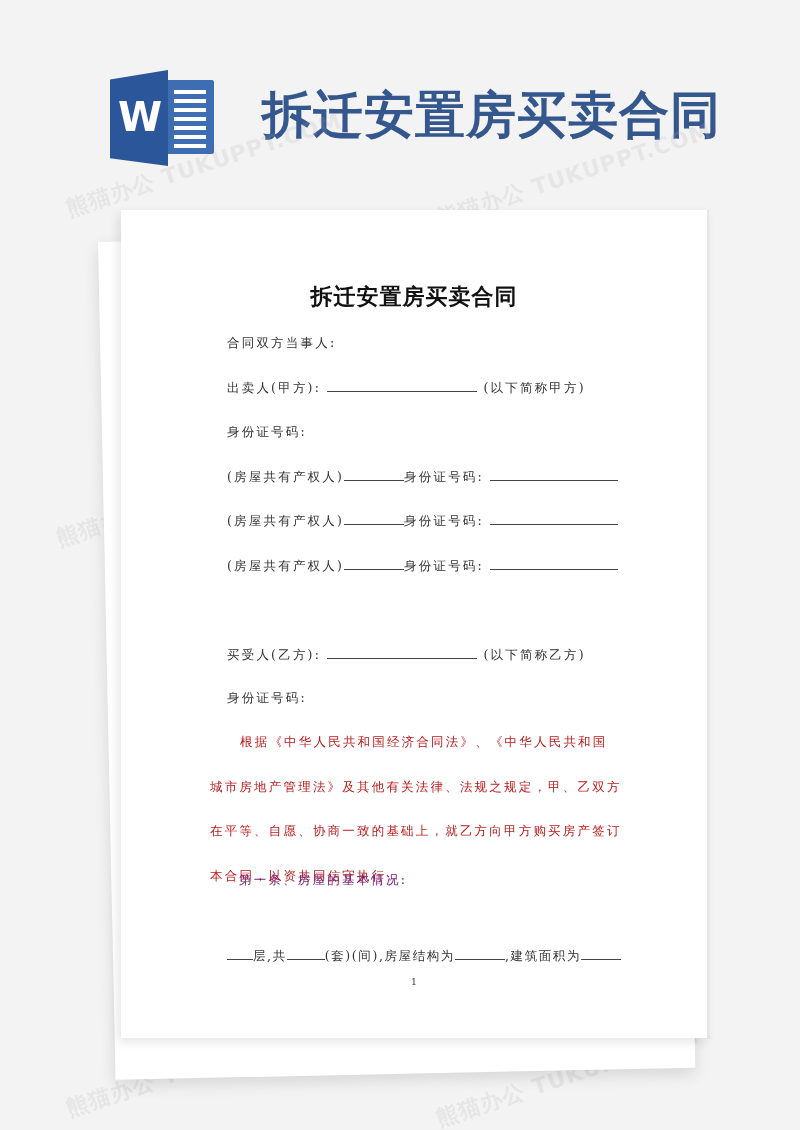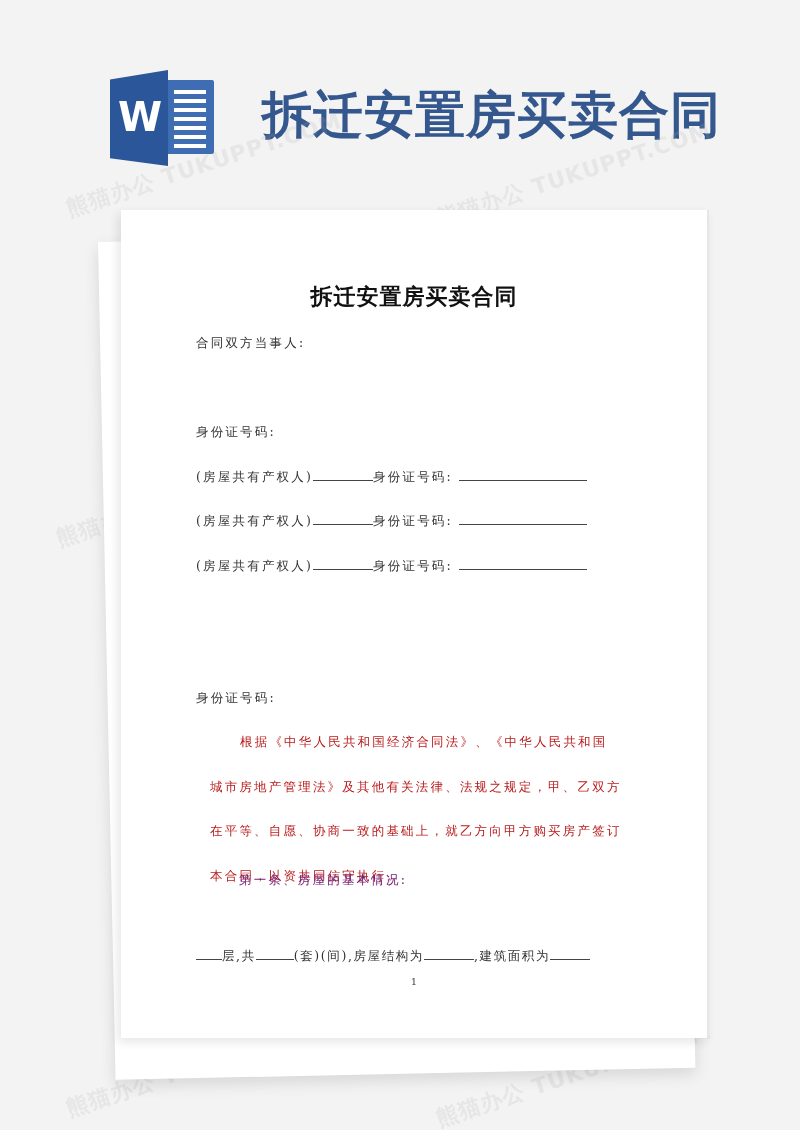--- a/index.html
+++ b/index.html
@@ -42,21 +42,21 @@
       background: #ffffff;
       box-shadow: -3px 4px 10px rgba(0,0,0,0.10);
       border-right: 2px solid #e6e6e6;
     }
     .doc-title {
       position: absolute; left: 0; top: 72px; width: 100%; text-align: center;
       font-family: "DejaVu Sans", sans-serif; font-weight: bold; font-size: 22px; color: #111111;
       letter-spacing: 1px;
     }
     .line {
-      position: absolute; left: 75px; height: 20px; line-height: 20px;
+      position: absolute; left: 106px; height: 20px; line-height: 20px;
       font-size: 12.5px; color: #333333; letter-spacing: 2.2px; white-space: nowrap;
     }
     .blank { display: inline-block; border-bottom: 1px solid #444444; height: 14px; vertical-align: baseline; }
     .indent { left: 118px; }
     .para { position: absolute; left: 89px; width: 412px; font-size: 12.5px; line-height: 44.5px; color: #b91c1c; letter-spacing: 2.2px; text-indent: 30px; }
     .bold { font-weight: normal; color: #701a75; }
     .page-num { position: absolute; left: 0; top: 766px; width: 100%; text-align: center; font-size: 10px; color: #444444; }
     
     .wm {
       position: absolute; color: rgba(170,170,170,0.18); font-family: "DejaVu Sans", sans-serif;
@@ -93,20 +93,25 @@
 
 <div class="back-page"></div>
 
 <div class="page">
   <div class="doc-title">拆迁安置房买卖合同</div>
 
   <div class="line" style="top:123px">
     <span>合同双方当事人:</span>
   </div>
 
+  <div class="line" style="top:167px">
+    <span>出卖人(甲方):</span>
+    <span class="blank" style="width:150px"></span>
+    <span>(以下简称甲方)</span>
+  </div>
 
   <div class="line" style="top:212px">
     <span>身份证号码:</span>
   </div>
 
   <div class="line" style="top:256px">
     <span>(房屋共有产权人)</span><span class="blank" style="width:60px"></span><span>身份证号码:</span>
     <span class="blank" style="width:128px"></span>
   </div>
 
@@ -114,20 +119,25 @@
     <span>(房屋共有产权人)</span><span class="blank" style="width:60px"></span><span>身份证号码:</span>
     <span class="blank" style="width:128px"></span>
   </div>
 
   <div class="line" style="top:345px">
     <span>(房屋共有产权人)</span><span class="blank" style="width:60px"></span><span>身份证号码:</span>
     <span class="blank" style="width:128px"></span>
   </div>
 
 
+  <div class="line" style="top:434px">
+    <span>买受人(乙方):</span>
+    <span class="blank" style="width:150px"></span>
+    <span>(以下简称乙方)</span>
+  </div>
 
   <div class="line" style="top:478px">
     <span>身份证号码:</span>
   </div>
 
   <div class="para" style="top:510px">根据《中华人民共和国经济合同法》、《中华人民共和国城市房地产管理法》及其他有关法律、法规之规定，甲、乙双方在平等、自愿、协商一致的基础上，就乙方向甲方购买房产签订本合同，以资共同信守执行。</div>
 
   <div class="line indent bold" style="top:660px">第一条、房屋的基本情况:</div>
 
 

